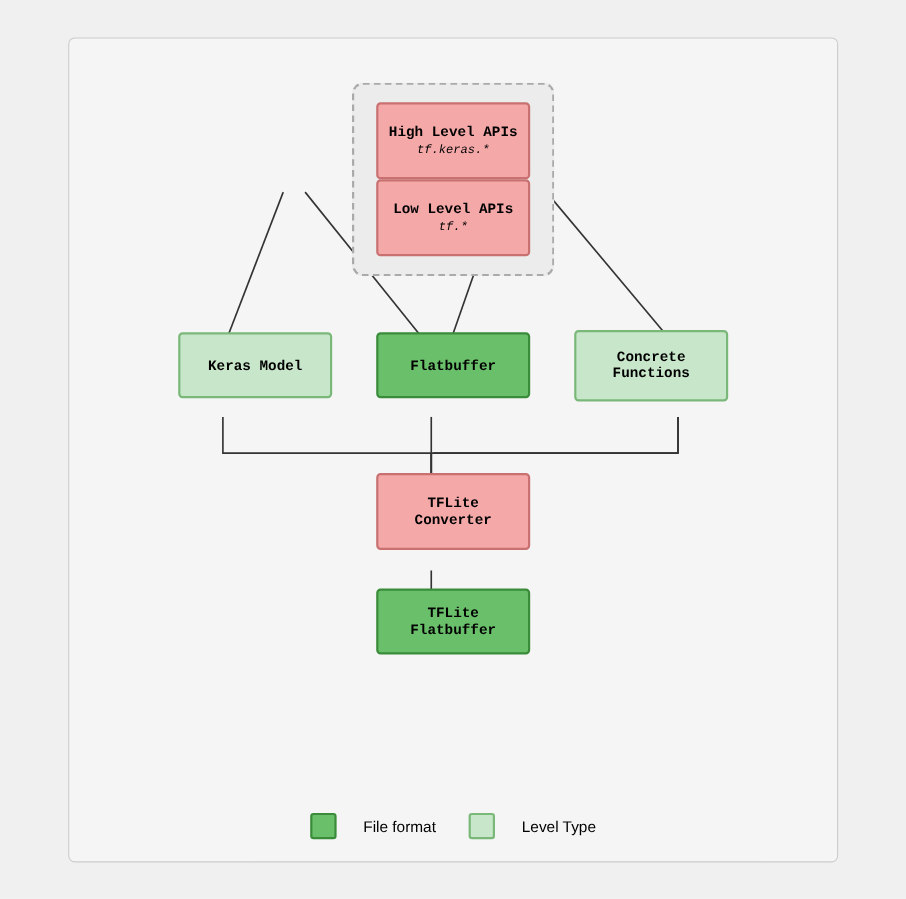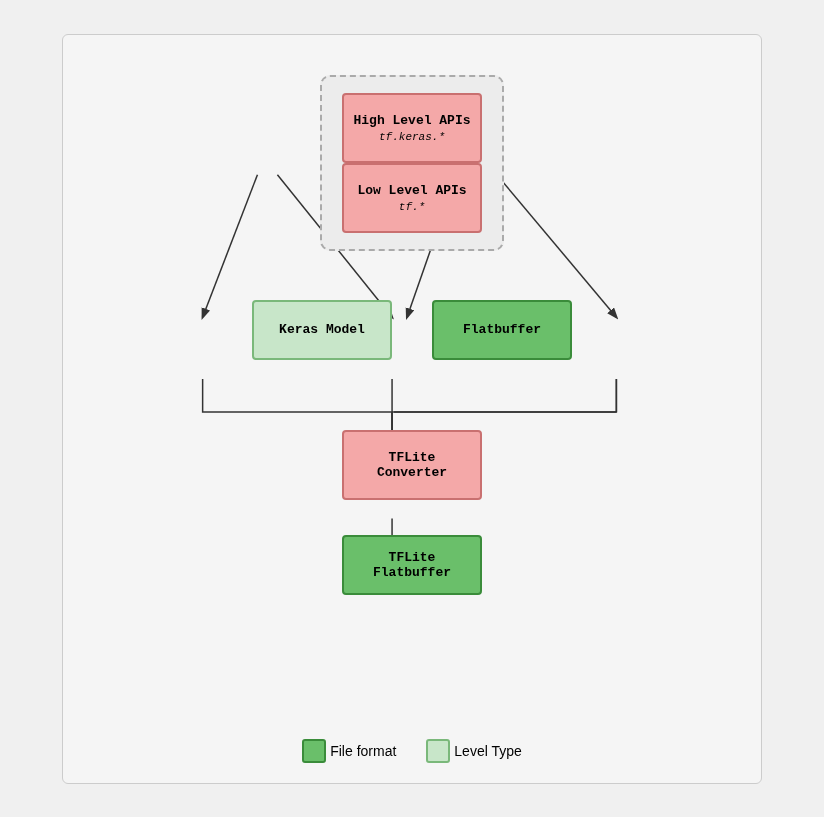--- a/index.html
+++ b/index.html
@@ -114,21 +114,21 @@
       display: flex;
       gap: 30px;
       align-items: center;
       margin-top: 20px;
       font-family: Arial, sans-serif;
       font-size: 14px;
     }
     .legend-item {
       display: flex;
       align-items: center;
-      gap: 4px;
+      gap: 24px;
       text-align: right;
     }
     .legend-box {
       width: 24px;
       height: 24px;
       border: 2px solid;
       border-radius: 3px;
     }
     .legend-box-green {
       background: #6abf6a;
@@ -189,20 +189,23 @@
       </div>
     </div>
 
     <div style="position:absolute; top:235px; left:50%; transform:translateX(-50%); display:flex; gap:40px; align-items:center;">
       <div class="box box-green-light box-mid">
         <span>Keras Model</span>
       </div>
       <div class="box box-green-dark box-mid">
         <span>Flatbuffer</span>
       </div>
+      <div class="box box-green-light box-mid" style="width:140px; height:65px; font-size:13px; font-weight:bold;">
+        <span>Concrete<br>Functions</span>
+      </div>
     </div>
 
     <div class="box box-pink box-converter" style="position:absolute; top:365px; left:50%; transform:translateX(-50%);">
       <span>TFLite<br>Converter</span>
     </div>
 
     <div class="box box-green-dark box-flatbuffer" style="position:absolute; top:470px; left:50%; transform:translateX(-50%);">
       <span>TFLite<br>Flatbuffer</span>
     </div>
 

